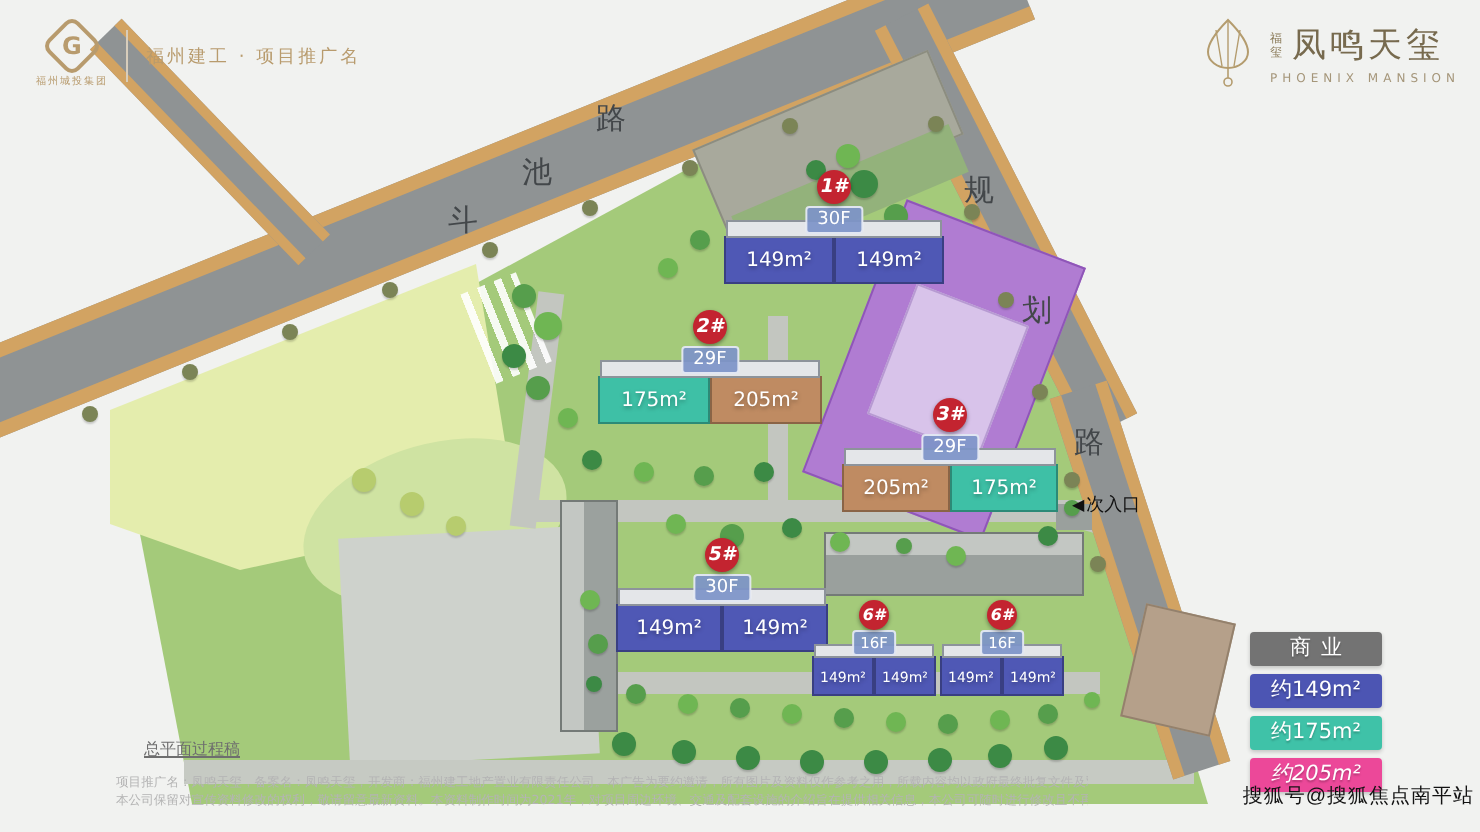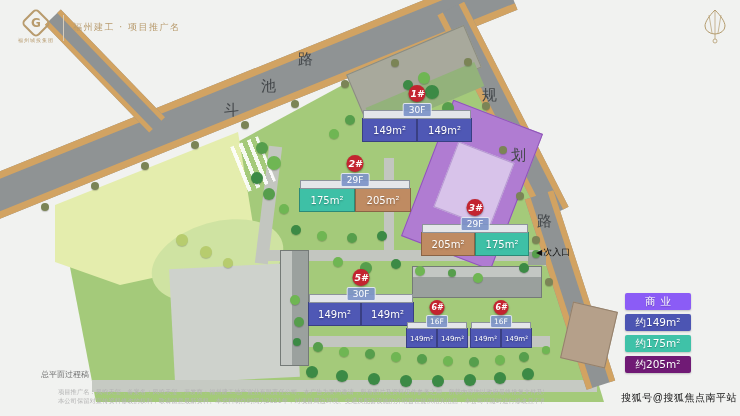--- a/index.html
+++ b/index.html
@@ -93,21 +93,21 @@
 
   #hdr-right{position:absolute;right:10px;top:8px;z-index:10;display:flex;align-items:center;gap:6px;}
   .fan-icon{width:30px;height:38px;}
   .rl-col{display:flex;flex-direction:column;}
   .rl-row{display:flex;align-items:center;gap:3px;}
   .rl-prefix{font-size:6px;color:#8a7a58;line-height:7px;width:8px;}
   .rl-title{font-size:17px;color:#776a4e;letter-spacing:2px;font-family:"Liberation Serif","DejaVu Serif",serif;}
   .rl-sub{font-size:6px;color:#a5967a;letter-spacing:2.5px;margin-top:2px;}
 
   
-  #caption{position:absolute;left:41px;top:369px;font-size:8px;color:#6e6e6e;z-index:10;}
+  #caption{position:absolute;left:72px;top:369px;font-size:8px;color:#6e6e6e;z-index:10;text-decoration:underline;}
   #disclaimer{position:absolute;left:58px;top:388px;width:486px;z-index:10;color:#b4b4b4;font-size:6.3px;line-height:8.5px;}
   #disclaimer div{white-space:nowrap;overflow:hidden;}
   #watermark{position:absolute;right:3px;top:391px;z-index:10;font-size:10px;color:#121212;
         font-weight:500;letter-spacing:.5px;font-family:"Liberation Sans","DejaVu Sans",sans-serif;}
 </style>
 </head>
 <body>
 
 <div id="stage">
 
@@ -260,44 +260,51 @@
           <div class="unit" style="width: 31px; background: rgb(79, 88, 181);">149m²</div>
         </div>
       </div>
     </div>
 
   <div id="entrance">
     <span class="arr">◀</span><span>次入口</span>
   </div>
 
   <div id="legend">
-      <div class="legend-pill" style="background: #8b5cf6; letter-spacing: 5px; padding-left: 5px;">商业</div>
+      <div class="legend-pill" style="background: #737373; letter-spacing: 5px; padding-left: 5px; margin-top: 23px;">商业</div>
       <div class="legend-pill" style="background: rgb(76, 85, 179);">约149m²</div>
       <div class="legend-pill" style="background: rgb(63, 194, 168);">约175m²</div>
-      <div class="legend-pill" style="background: #701a75;">约205m²</div>
+      <div class="legend-pill" style="background: #ec4899; font-style: italic;">约205m²</div>
     </div>
 
   <div id="hdr-left">
     <div class="logo-col">
       <div class="logo-mark">
           <span>G</span>
         </div>
       <div class="logo-group-name">福州城投集团</div>
     </div>
     <div class="hdr-divider"></div>
     <div class="partner-text">福州建工 · 项目推广名</div>
   </div>
 
   <div id="hdr-right">
     <svg class="fan-icon" viewBox="0 0 30 38">
       <path d="M15 2 C9 8 5 14 5 18 A10 8 0 0 0 25 18 C25 14 21 8 15 2 Z" fill="none" stroke="#b49c6e" stroke-width="1"></path>
       <path d="M15 2 L15 26 M9 7 L12 25 M21 7 L18 25" fill="none" stroke="#b49c6e" stroke-width="0.7"></path>
       <path d="M15 26 L15 31" stroke="#b49c6e" stroke-width="0.8"></path>
       <circle cx="15" cy="33" r="2" fill="none" stroke="#b49c6e" stroke-width="0.8"></circle>
     </svg>
+    <div class="rl-col">
+      <div class="rl-row">
+        <div class="rl-prefix">福玺</div>
+        <div class="rl-title">凤鸣天玺</div>
+      </div>
+      <div class="rl-sub">PHOENIX MANSION</div>
+    </div>
   </div>
 
   <div id="caption">总平面过程稿</div>
   <div id="disclaimer">
     <div>项目推广名：凤鸣天玺，备案名：凤鸣天玺，开发商：福州建工地产置业有限责任公司。本广告为要约邀请，所有图片及资料仅作参考之用，所载内容均以政府最终批复文件及双方签订的商品房买卖合同约定为准。</div>
     <div>本公司保留对宣传资料修改的权利，敬请留意最新资料。本资料制作时间为2021年，对项目周边环境、交通及配套设施的介绍旨在提供相关信息，本公司可随时进行修改且不再另行通知。</div>
   </div>
   <div id="watermark">搜狐号@搜狐焦点南平站</div>
 
 </div>

